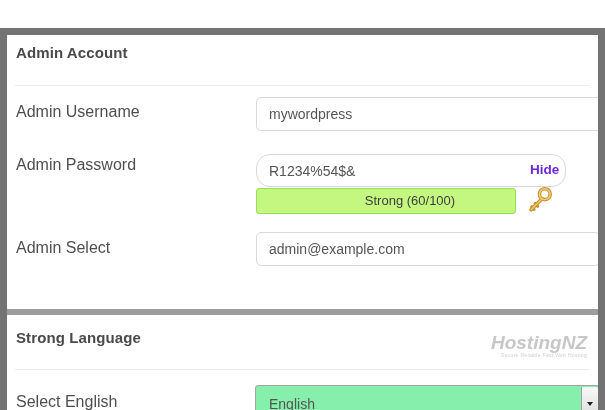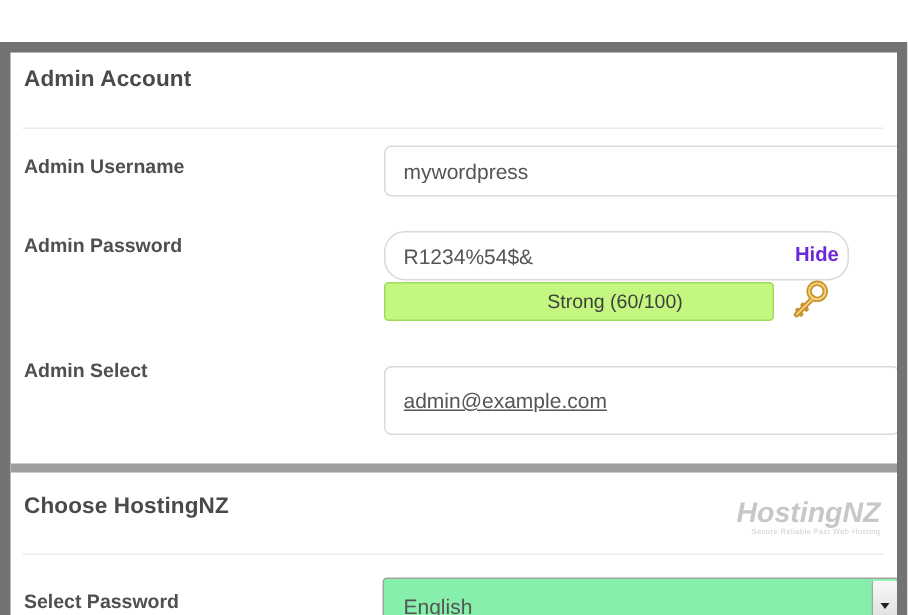--- a/index.html
+++ b/index.html
@@ -17,21 +17,21 @@
   .abs { position:absolute; }
 
   .section-title {
     font-size:15px; font-weight:bold; color:#4a4a4a;
     letter-spacing:0.1px;
   }
   .thin-divider { height:1px; background:#ececec; left:8px; right:9px; }
   .thick-divider { left:0; right:0; height:6px; background:#9d9d9d; }
   .bottom-strip { left:0; right:0; top:403px; height:7px; background:#e9e9e9; border-top:1px solid #d0d0d0; }
 
-  .field-label { font-size:13px; font-weight:bold; color:#4f4f4f; }
+  .field-label { font-size:16px; font-weight:normal; color:#4f4f4f; }
 
   .text-input {
     border:1px solid #d9d9d9; border-radius:5px;
     font-size:14px; color:#555; padding:0 12px;
     font-family:inherit; outline:none; background:#fff;
     display:block;
   }
 
   .hide-link { font-size:13.5px; font-weight:bold; color:#6d28d9; cursor:pointer; }
 
@@ -98,34 +98,34 @@
         <path d="M10.2 17.4 L12.6 20.2" stroke="#c8922c" stroke-width="3.2"></path>
         <path d="M6.8 20.8 L9.0 23.4" stroke="#c8922c" stroke-width="3.2"></path>
         <circle cx="19.8" cy="8.2" r="5.4" stroke="#c8922c" stroke-width="3.6"></circle>
         <circle cx="19.8" cy="8.2" r="5.4" stroke="#f3cf7e" stroke-width="1.4"></circle>
         <path d="M16.9 12.9 L6.3 23.5" stroke="#f3cf7e" stroke-width="1.2"></path>
       </g>
     </svg>
   </span>
 
   <span class="abs field-label" style="left:9px; top:204px;">Admin Select</span>
-  <input class="abs text-input" style="left: 249px; top: 209px; width: 344px; height: 46px; text-decoration: underline;" type="text" value="admin@example.com">
+  <input class="abs text-input" style="left: 249px; top: 197px; width: 344px; height: 34px;" type="text" value="admin@example.com">
 
   <div class="abs thick-divider" style="top:274px;"></div>
 
-  <h2 class="abs section-title" style="left:9px; top:294px;">Choose HostingNZ</h2>
+  <h2 class="abs section-title" style="left:9px; top:294px;">Strong Language</h2>
 
   <div class="abs brand-block" style="right:11px; top:298px;">
     <span class="brand-name">HostingNZ</span>
     <span class="brand-tagline">Secure Reliable Fast Web Hosting</span>
   </div>
 
   <div class="abs thin-divider" style="top:334px;"></div>
 
-  <span class="abs field-label" style="left:9px; top:358px;">Select Password</span>
+  <span class="abs field-label" style="left:9px; top:358px;">Select English</span>
 
   <div class="abs select-box" style="left:248px; top:350px; width:345px; height:37px;">
     <span class="select-value">English</span>
     <span class="select-arrow-btn">
       <span class="arrow-glyph"></span>
     </span>
   </div>
 
   <div class="abs bottom-strip"></div>
 

